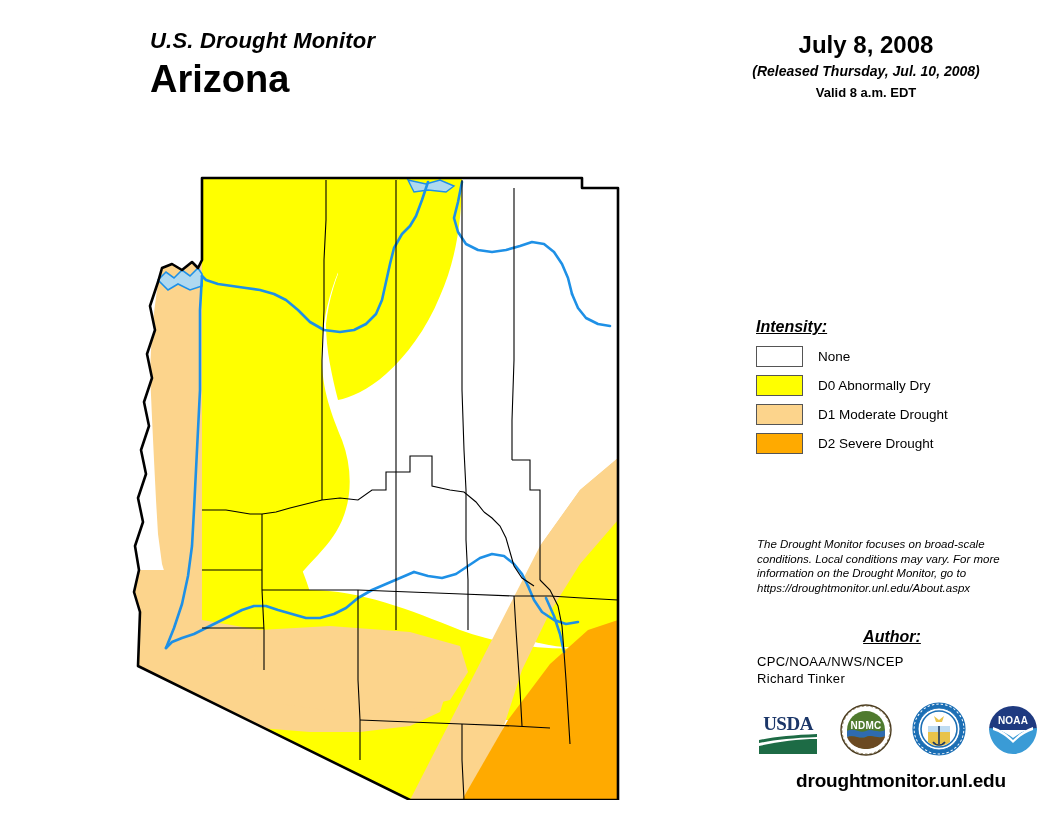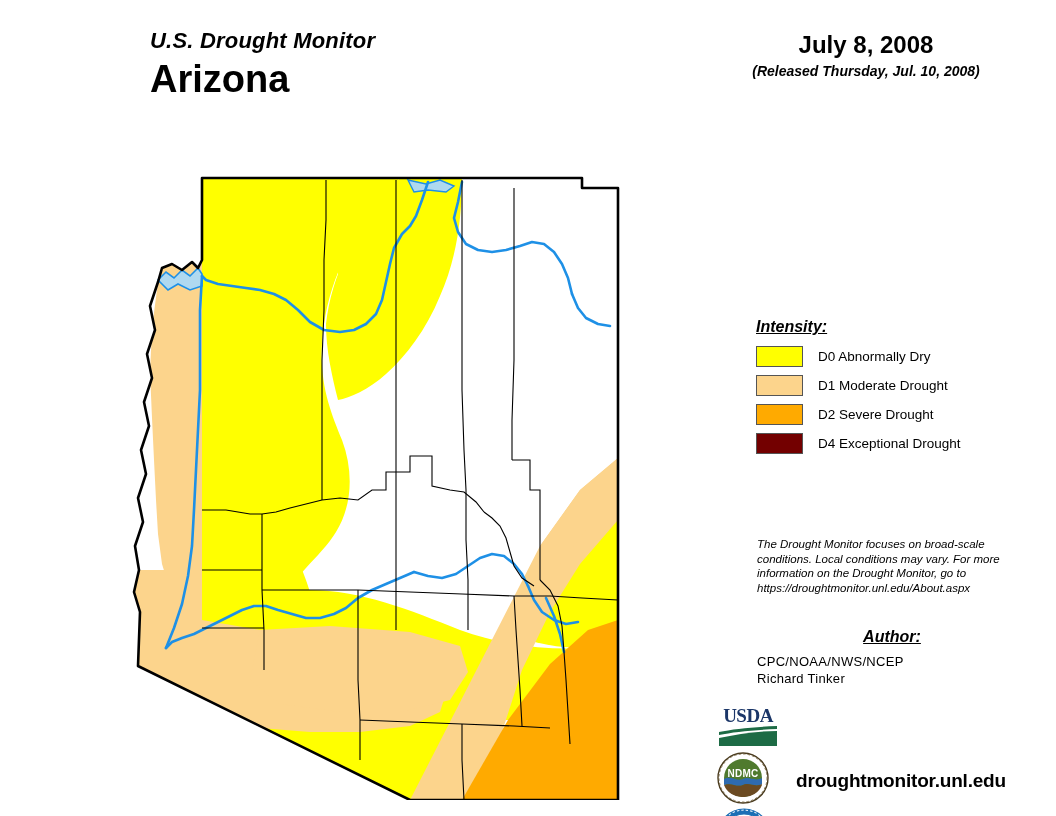--- a/index.html
+++ b/index.html
@@ -136,28 +136,27 @@
   }
   .author-line {
     font-size: 13px;
     line-height: 17px;
     letter-spacing: 0.3px;
   }
 
   
   #logo-row {
     position: absolute;
-    left: 717px;
+    left: 757px;
     top: 702px;
     width: 282px;
     height: 58px;
     display: flex;
-    align-items: flex-start;
+    align-items: flex-end;
     justify-content: space-between;
-    flex-direction: column;
   }
   .logo { flex: 0 0 auto; }
 
   
   #footer-url {
     position: absolute;
     left: 736px;
     top: 770px;
     width: 330px;
     text-align: center;
@@ -170,20 +169,21 @@
 <body>
 
 <div id="title-block">
   <div id="dm-title">U.S. Drought Monitor</div>
   <div id="state-title">Arizona</div>
 </div>
 
 <div id="date-block">
   <div id="date-main">July 8, 2008</div>
   <div id="date-released">(Released Thursday, Jul. 10, 2008)</div>
+  <div id="date-valid">Valid 8 a.m. EDT</div>
 </div>
 
 <div id="map-area">
 <svg id="map-svg" width="560" height="640" viewBox="0 0 560 640" xmlns="http://www.w3.org/2000/svg">
   <defs>
 
     <clipPath id="azClip">
       <path d="M 92,96 L 92,110 L 100,112 L 104,120 L 100,128 L 104,138 L 100,146
                L 103,158 L 99,168 L 101,182 L 97,192 L 100,204 L 96,214 L 99,228
                L 95,238 L 98,250 L 93,258 L 96,268 L 91,276 L 94,288 L 88,296
@@ -352,41 +352,41 @@
              L 30,452 L 24,432 L 29,410 L 25,386 L 33,362 L 28,338 L 36,314 L 31,290
              L 39,266 L 34,242 L 42,218 L 37,194 L 45,170 L 40,146 L 48,122 L 52,108
              L 62,104 L 72,110 L 82,102 L 88,108 L 92,100 Z" fill="none" stroke="#000000" stroke-width="2.6" stroke-linejoin="round"></path>
   </g>
 </svg>
 </div>
 
 <div id="legend">
   <div id="legend-title">Intensity:</div>
 
+  <div class="legend-row">
+    <div class="legend-swatch" style="background:#FFFFFF"></div>
+    <div class="legend-label">None</div>
+  </div>
 
   <div class="legend-row">
     <div class="legend-swatch" style="background:#FFFF00"></div>
     <div class="legend-label">D0 Abnormally Dry</div>
   </div>
 
   <div class="legend-row">
     <div class="legend-swatch" style="background:#FCD48C"></div>
     <div class="legend-label">D1 Moderate Drought</div>
   </div>
 
   <div class="legend-row">
     <div class="legend-swatch" style="background:#FFAA00"></div>
     <div class="legend-label">D2 Severe Drought</div>
   </div>
 
 
-  <div class="legend-row">
-    <div class="legend-swatch" style="background:#730000"></div>
-    <div class="legend-label">D4 Exceptional Drought</div>
-  </div>
 </div>
 
 <div id="disclaimer">The Drought Monitor focuses on broad-scale conditions. Local conditions may vary. For more information on the Drought Monitor, go to https://droughtmonitor.unl.edu/About.aspx</div>
 
 <div id="author-block">
   <div id="author-title">Author:</div>
   <div class="author-line">CPC/NOAA/NWS/NCEP</div>
   <div class="author-line">Richard Tinker</div>
 </div>
 

